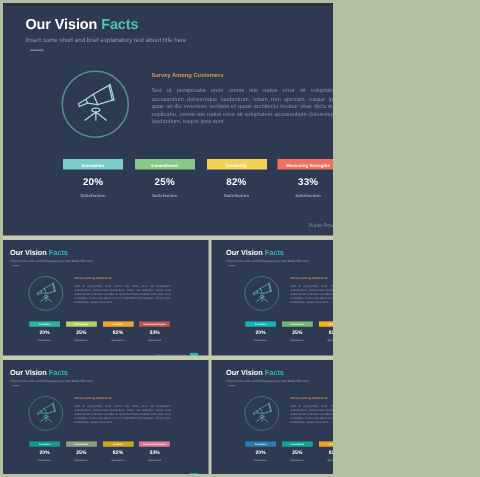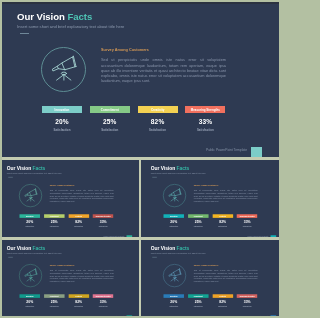--- a/index.html
+++ b/index.html
@@ -1,20 +1,20 @@
 <!DOCTYPE html>
 <html><head>
 <meta charset="utf-8">
 <title>Our Vision Facts - Template Preview</title>
 <style>
   html,body{margin:0;padding:0;}
   body{width:281px;height:318px;overflow:hidden;background:#b3c0a2;
        font-family:"Liberation Sans",sans-serif;}
   .frame{position:absolute;left:0;top:0;width:281px;height:318px;background:#b3c0a2;}
-  .stage{position:absolute;left:2px;top:2px;width:277px;height:314px;background:#2e3a52;overflow:hidden;}
+  .stage{position:absolute;left:2px;top:2px;width:220px;height:314px;background:#2e3a52;overflow:hidden;}
   .topstrip{position:absolute;left:0;top:0;width:277px;height:2px;background:#2b3240;z-index:4;}
 
   
   .slide{position:absolute;width:277px;height:159px;background:#2e3a52;overflow:hidden;
          transform-origin:0 0;}
   .s-title{position:absolute;left:17px;top:10.5px;font-size:9.6px;font-weight:bold;
            color:#ffffff;white-space:nowrap;letter-spacing:-0.05px;}
   .s-title .accent{color:#4ec3b4;}
   .s-sub{position:absolute;left:17px;top:24.2px;font-size:4.07px;color:#8e9bb0;
          white-space:nowrap;letter-spacing:.02px;}

